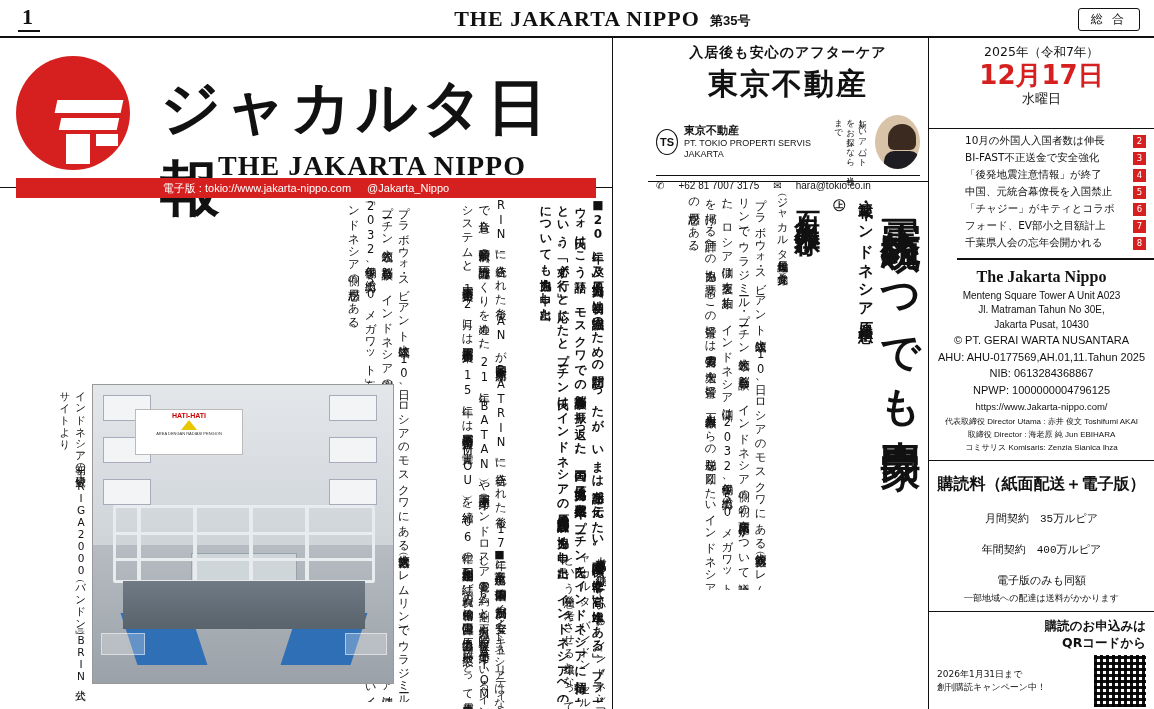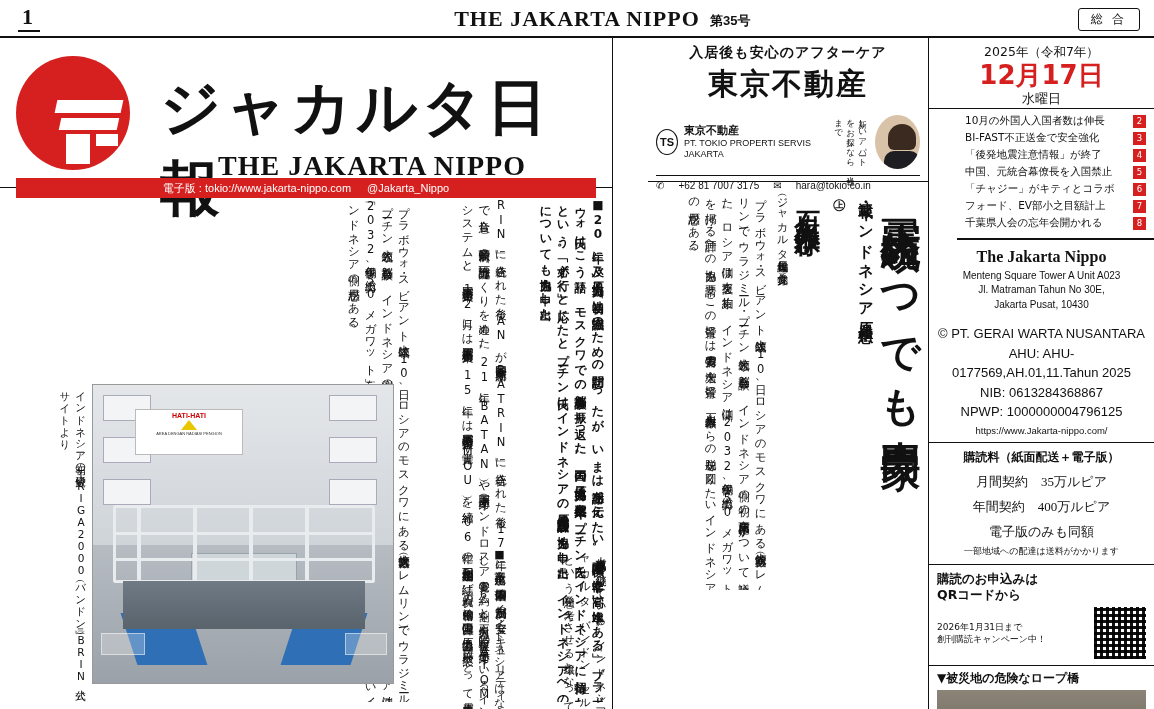--- a/index.html
+++ b/index.html
@@ -176,39 +176,39 @@
     writing-mode:vertical-rl; text-orientation:upright;
     font-family:"DejaVu Sans", sans-serif;
     font-size:15px; letter-spacing:2px; height:330px; margin-left:8px; font-weight:bold;
   }
   .head-byline {
     writing-mode:vertical-rl; text-orientation:upright;
     font-size:11px; height:200px; margin-left:6px;
   }
 
   
-  .date-block { text-align:center; padding:6px 0 0; border-bottom:1px solid #111; }
+  .date-block { text-align:center; padding:6px 0 20px; border-bottom:1px solid #111; }
   .date-y { font-family:"DejaVu Sans",sans-serif; font-size:12.5px; }
   .date-d { font-family:"DejaVu Sans",sans-serif; font-size:26px; font-weight:bold; color:#d6201f; line-height:1.1;}
   .date-w { font-family:"DejaVu Sans",sans-serif; font-size:13px; }
   .idx { padding:4px 8px 6px; border-bottom:2px solid #111;margin-left:28px; }
   .idx-row { display:flex; align-items:center; justify-content:space-between; font-family:"DejaVu Sans",sans-serif; font-size:10.5px; padding:1.5px 0;}
   .idx-num { background:#d6201f; color:#fff; font-size:8.5px; width:13px; height:13px; line-height:13px; text-align:center; margin-left:4px; flex:0 0 13px;}
   .info { padding:8px 8px 6px; border-bottom:1px solid #111; text-align:center; }
   .info-name { font-family:"Liberation Serif",serif; font-size:16px; font-weight:bold; }
   .info-addr { font-size:10px; font-weight:normal; line-height:1.45; margin-top:3px;}
-  .info-sm { font-size:13px; line-height:1.5; margin-top:12px; }
+  .info-sm { font-size:11px; line-height:1.5; margin-top:0; }
   .info-url { font-size:9.5px; margin-top:3px; }
   .info-staff { font-size:8px; line-height:1.6; margin-top:4px; text-align:center;}
   .sub { padding:6px 8px; border-bottom:1px solid #111; text-align:center;}
-  .sub-h { font-family:"DejaVu Sans",sans-serif; font-size:12px; font-weight:bold; }
-  .sub-l { font-family:Liberation Serif, serif; font-size:13px; margin-top:7px;}
+  .sub-h { font-family:"DejaVu Sans",sans-serif; font-size:16px; font-weight:bold;margin-top:7px; }
+  .sub-l { font-family:Liberation Mono, monospace; font-size:11px; margin-top:16px;}
   .sub-s { font-family:"DejaVu Sans",sans-serif; font-size:9px; margin-top:4px; }
   .qr { padding:6px 8px; border-bottom:1px solid #111; }
-  .qr-h { font-family:"DejaVu Sans",sans-serif; font-size:12.5px; font-weight:bold; text-align:left; line-height:1.3;}
+  .qr-h { font-family:"DejaVu Sans",sans-serif; font-size:12.5px; font-weight:bold; text-align:right; line-height:1.3;}
   .qr-row { display:flex; align-items:center; gap:6px; margin-top:4px;}
   .qr-txt { font-family:"DejaVu Sans",sans-serif; font-size:9px; line-height:1.4; flex:1;}
   .qr-img { width:52px; height:52px; background:
       repeating-linear-gradient(90deg,#111 0 3px,#fff 3px 6px),
       repeating-linear-gradient(0deg,#111 0 3px,transparent 3px 6px);
     background-blend-mode:multiply; }
   .bottom-ph { padding:4px 8px; }
   .bottom-ph-h { font-family:"DejaVu Sans",sans-serif; font-size:12px; font-weight:bold;}
   .bottom-ph-img { margin-top:3px; width:100%; height:54px; background:linear-gradient(#8c8477,#6d6a5f); position:relative; overflow:hidden;}
   .bp-p { position:absolute; bottom:4px; width:7px; height:16px; background:#2d3a55; }
@@ -365,20 +365,25 @@
         <div>Jl. Matraman Tahun No 30E,</div>
         <div>Jakarta Pusat, 10430</div>
       </div>
       <div class="info-sm">
         <div>© PT. GERAI WARTA NUSANTARA</div>
         <div>AHU: AHU-0177569,AH.01,11.Tahun 2025</div>
         <div>NIB: 0613284368867</div>
         <div>NPWP: 1000000004796125</div>
       </div>
       <div class="info-url">https://www.Jakarta-nippo.com/</div>
+      <div class="info-staff">
+        <div>代表取締役 Director Utama : 赤井 俊文 Toshifumi AKAI</div>
+        <div>取締役 Director : 海老原 純 Jun EBIHARA</div>
+        <div>コミサリス Komisaris: Zenzia Sianica Ihza</div>
+      </div>
     </div>
 
     <div class="sub">
       <div class="sub-h">購読料（紙面配送＋電子版）</div>
       <div class="sub-l">月間契約　35万ルピア</div>
       <div class="sub-l">年間契約　400万ルピア</div>
       <div class="sub-l">電子版のみも同額</div>
       <div class="sub-s">一部地域への配達は送料がかかります</div>
     </div>
 

